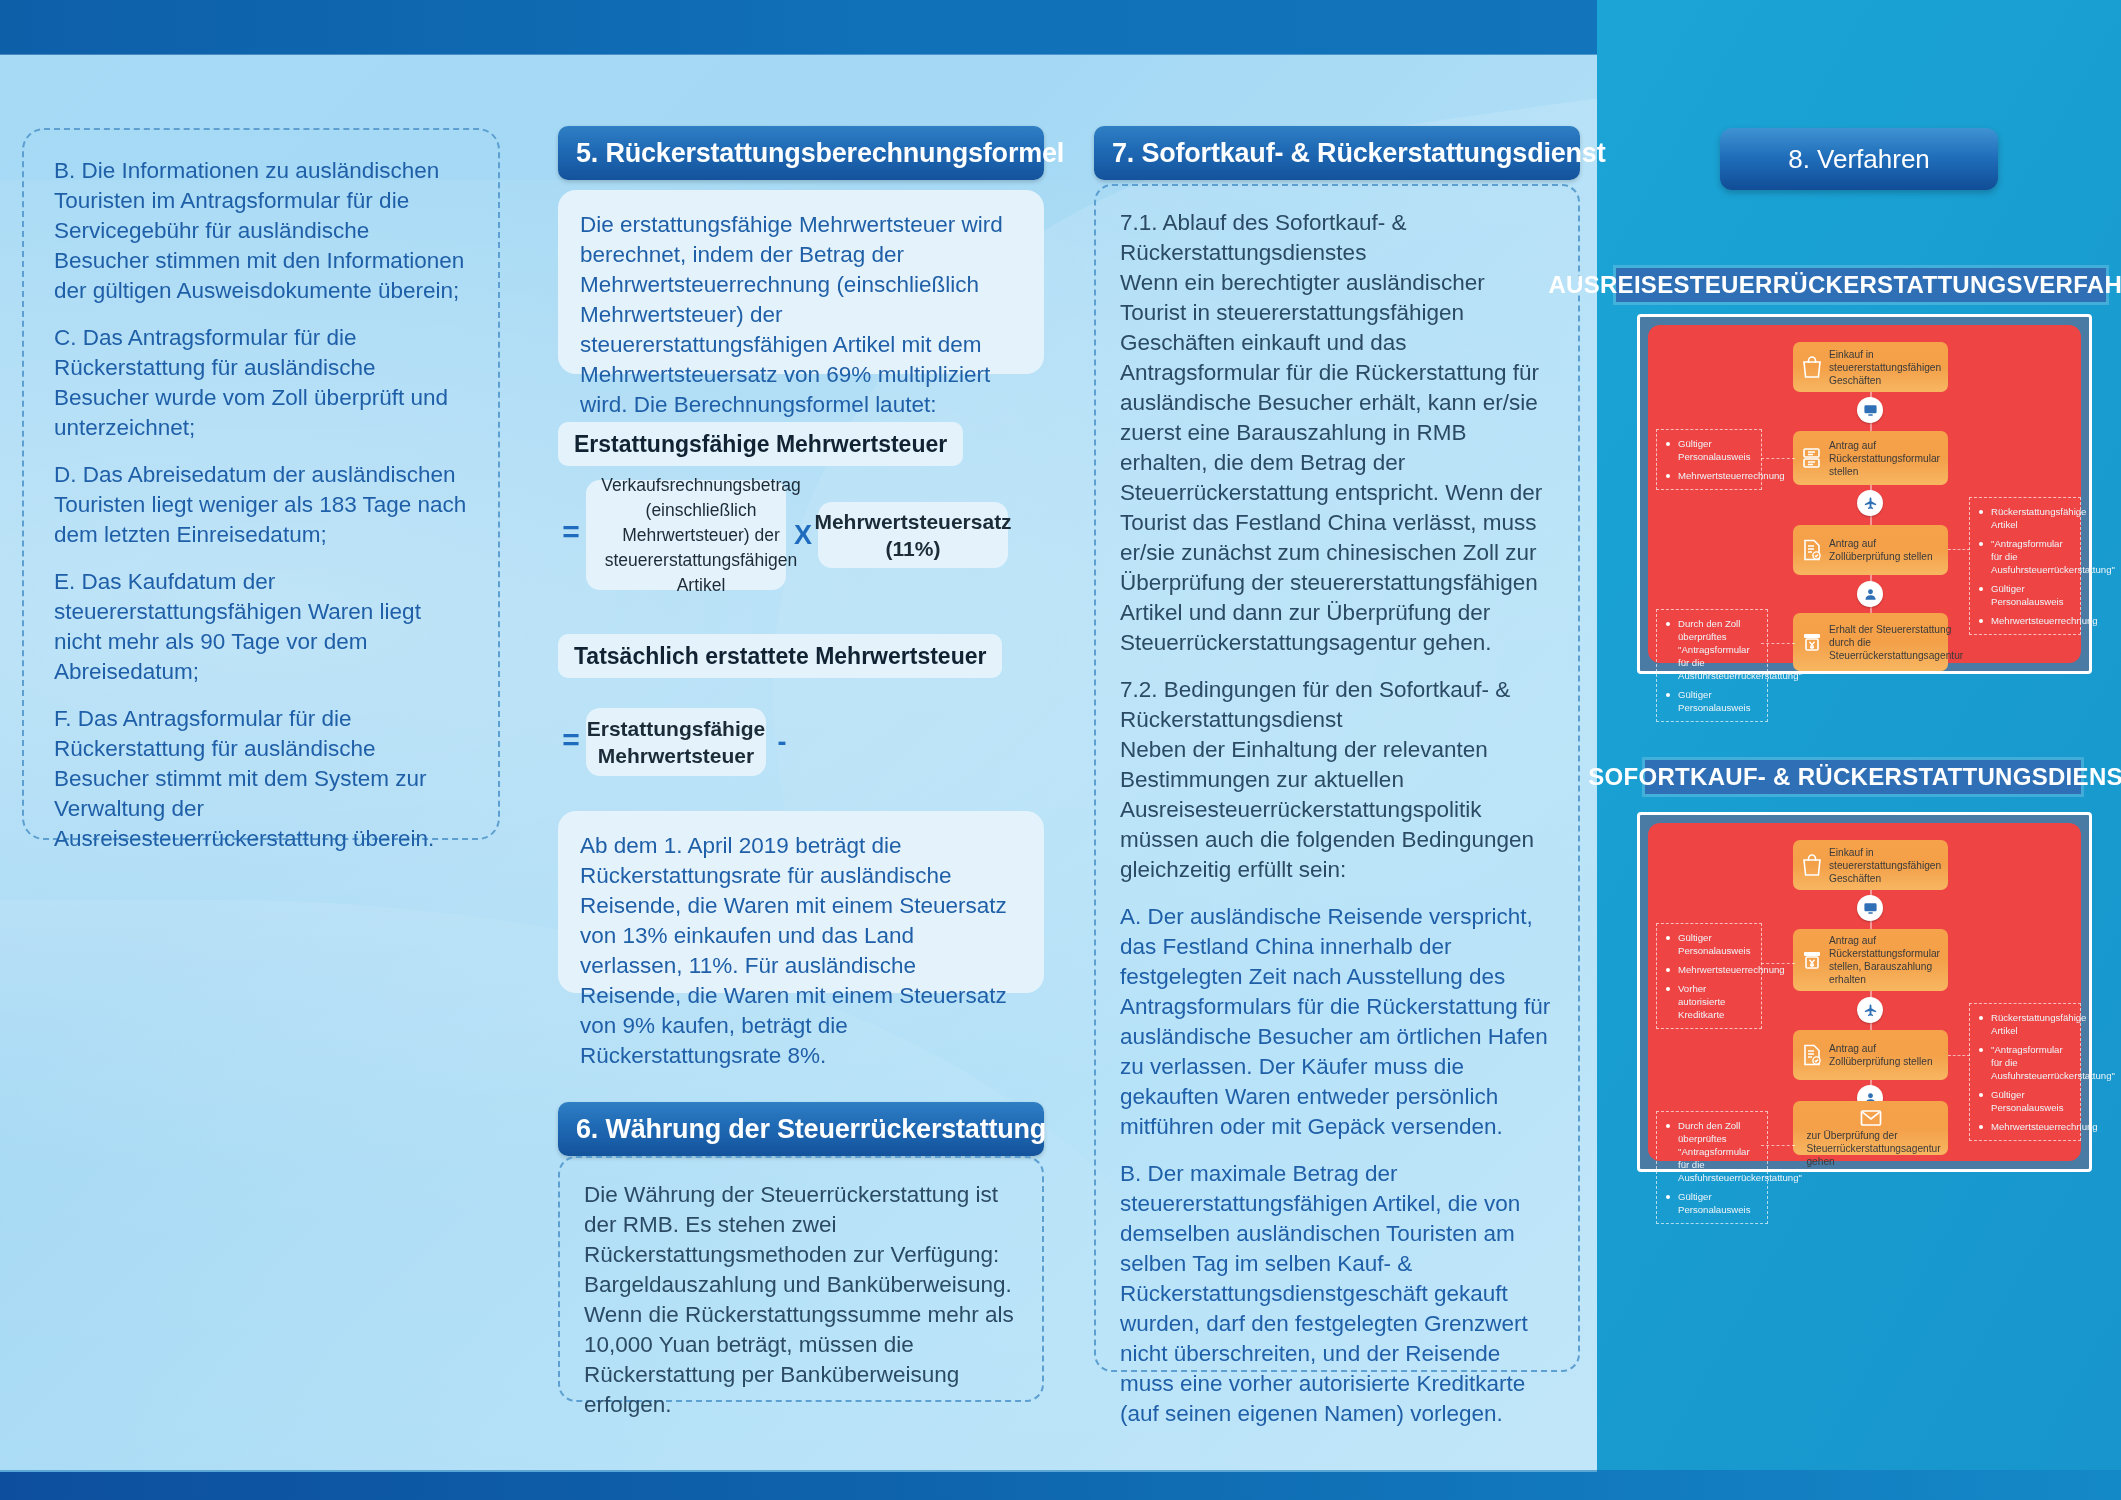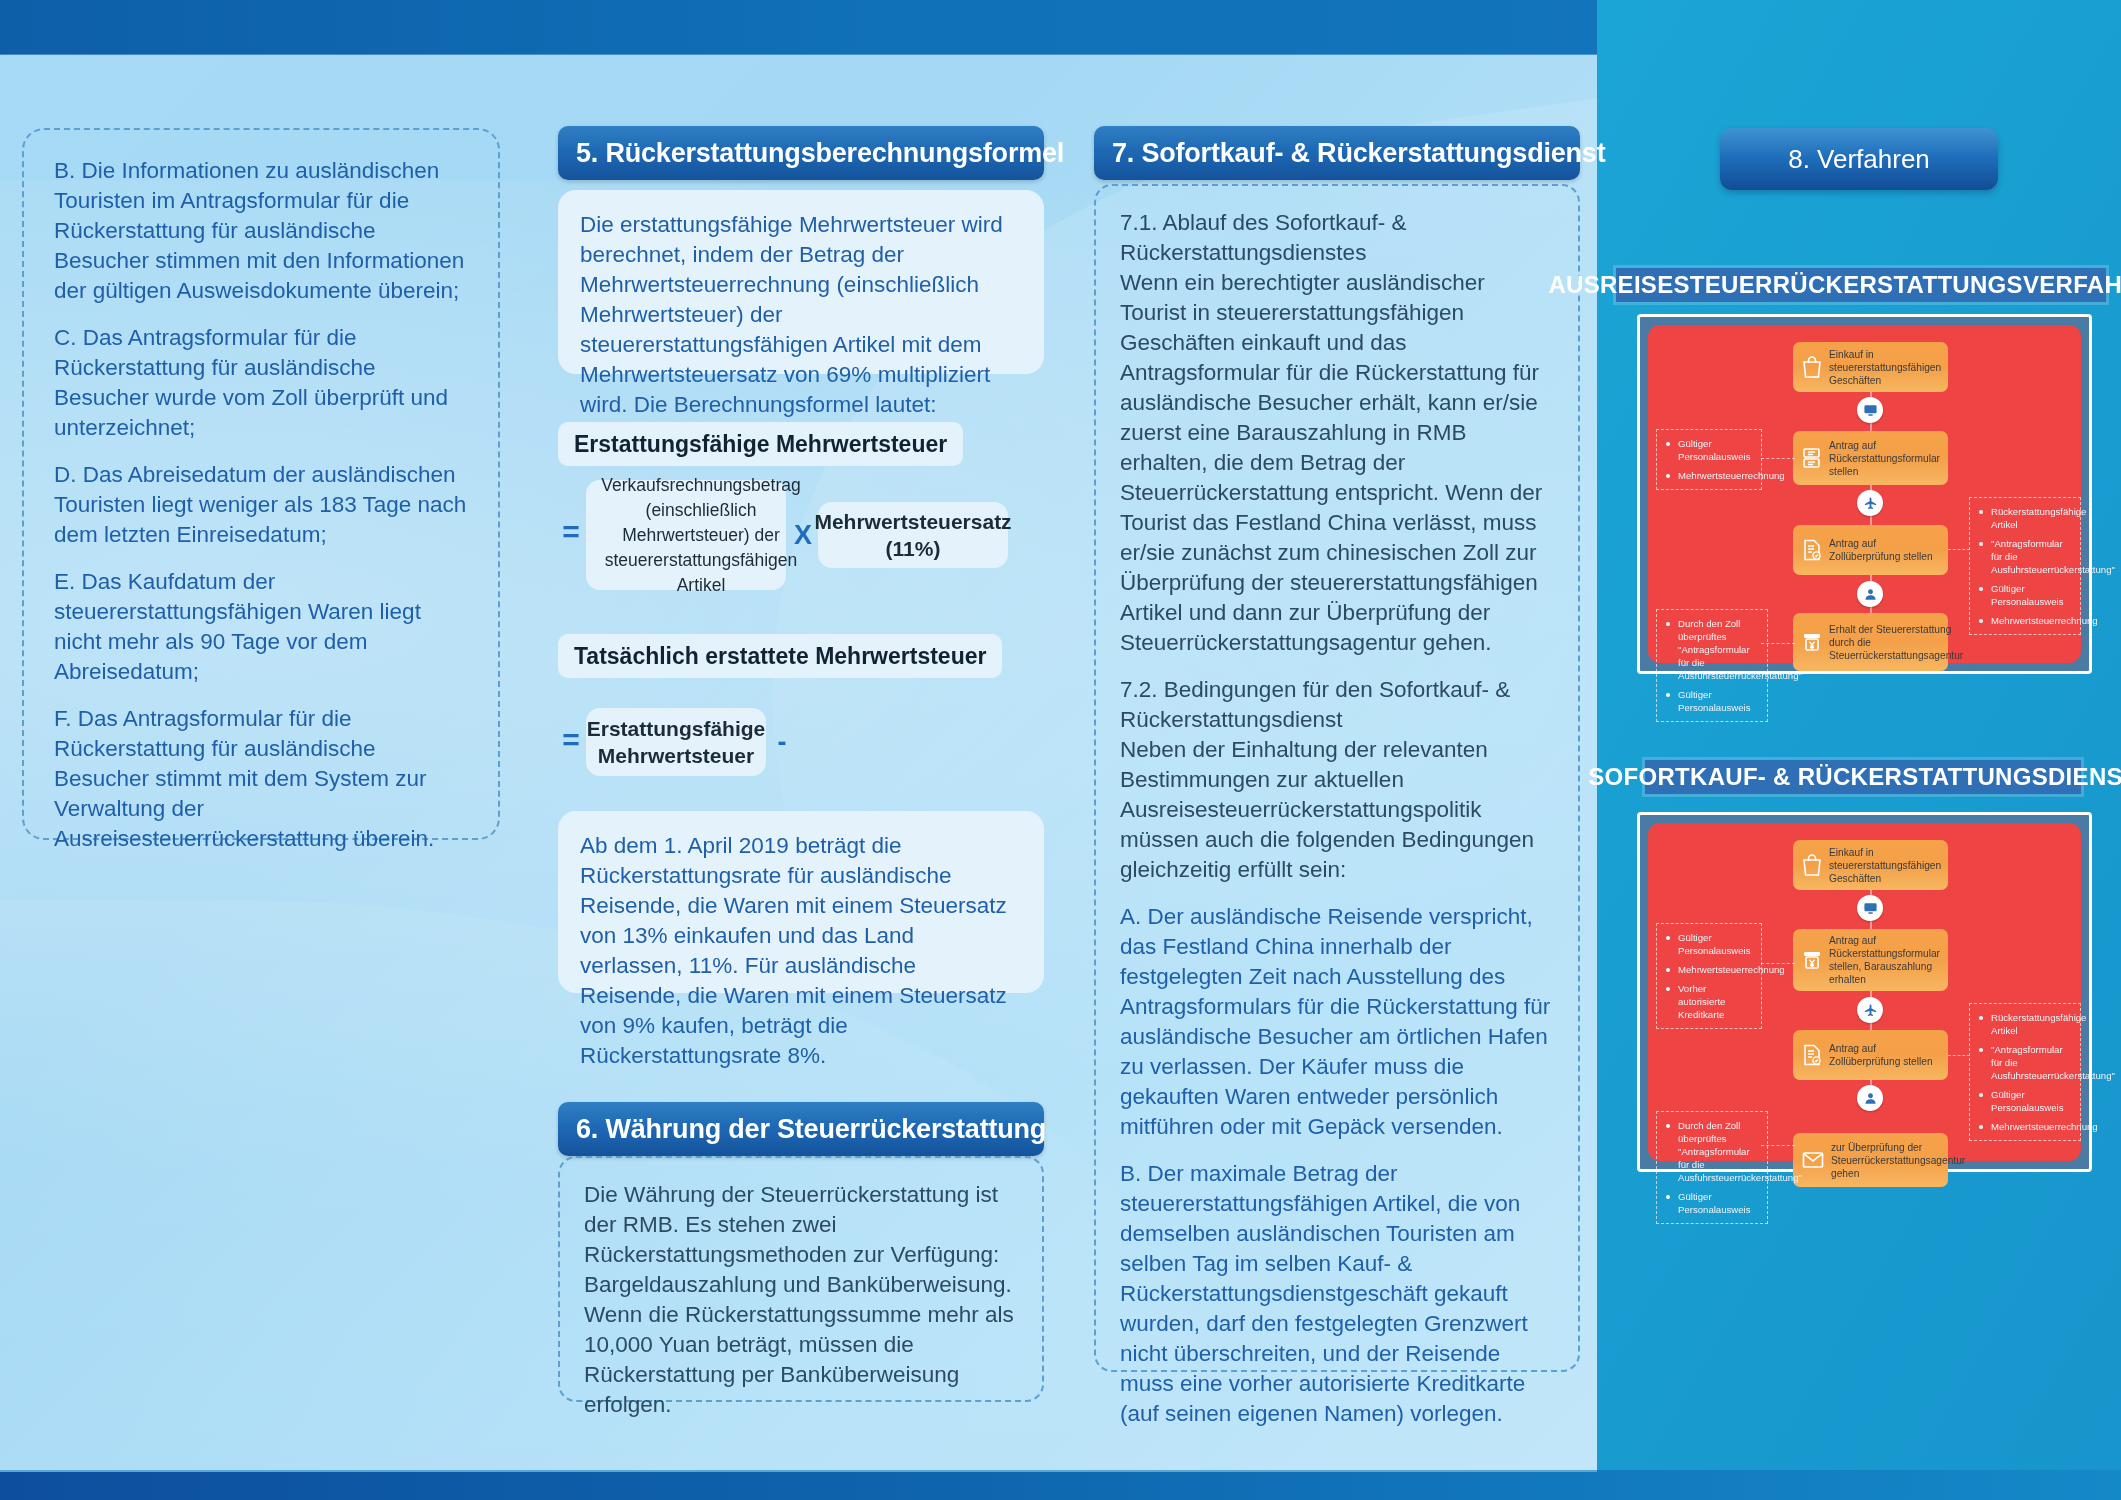--- a/index.html
+++ b/index.html
@@ -180,21 +180,21 @@
   <div class="panel-left">
     <div class="swoosh swoosh1"></div>
     <div class="swoosh swoosh2"></div>
   </div>
   <div class="topbar"></div>
   <div class="botbar"></div>
   <div class="botbar-right"></div>
 
   <div class="dashed-box" style="left:22px; top:128px; width:478px; height:712px;">
     <div class="body-text" style="padding:26px 28px 0 30px;">
-      <p>B. Die Informationen zu ausländischen Touristen im Antragsformular für die Rückerstattung für ausländische Besucher stimmen mit den Informationen der gültigen Ausweisdokumente überein;</p>
+      <p>B. Die Informationen zu ausländischen Touristen im Antragsformular für die Servicegebühr für ausländische Besucher stimmen mit den Informationen der gültigen Ausweisdokumente überein;</p>
       <p>C. Das Antragsformular für die Rückerstattung für ausländische Besucher wurde vom Zoll überprüft und unterzeichnet;</p>
       <p>D. Das Abreisedatum der ausländischen Touristen liegt weniger als 183 Tage nach dem letzten Einreisedatum;</p>
       <p>E. Das Kaufdatum der steuererstattungsfähigen Waren liegt nicht mehr als 90 Tage vor dem Abreisedatum;</p>
       <p>F. Das Antragsformular für die Rückerstattung für ausländische Besucher stimmt mit dem System zur Verwaltung der Ausreisesteuerrückerstattung überein.</p>
     </div>
   </div>
 
   <div class="section-head" style="left:558px; top:126px; width:486px;">5. Rückerstattungsberechnungsformel</div>
 
   <div class="soft-box" style="left:558px; top:190px; width:486px; height:184px;">
@@ -366,21 +366,21 @@
           <path d="M13.9 17.6l1.1 1.1 2-2.2" stroke="#fff" stroke-width="1.3" fill="none"></path>
         </svg>
         <span class="ntxt">Antrag auf Zollüberprüfung stellen</span>
       </div>
       <div class="cicon" style="left:209px; top:262px;">
         <svg width="15" height="15" viewBox="0 0 16 16">
           <circle cx="8" cy="5" r="2.6" fill="#2f6fb5"></circle>
           <path d="M2.6 13.5c0-3 2.4-4.6 5.4-4.6s5.4 1.6 5.4 4.6z" fill="#2f6fb5"></path>
         </svg>
       </div>
-      <div class="node" style="left:145px; top:310px; width:155px; height:54px;">
+      <div class="node" style="left:145px; top:278px; width:155px; height:54px;flex-direction:column;">
         <svg width="24" height="22" viewBox="0 0 24 22">
           <rect x="2.5" y="4" width="19" height="14" rx="1.2" fill="none" stroke="#fff" stroke-width="1.7"></rect>
           <path d="M3.4 5.2L12 12l8.6-6.8" fill="none" stroke="#fff" stroke-width="1.7"></path>
         </svg>
         <span class="ntxt">zur Überprüfung der Steuerrückerstattungsagentur gehen</span>
       </div>
 
       <div class="dashline" style="left:113px; top:140px; width:34px;"></div>
       <div class="sidelist" style="left:8px; top:100px; width:106px;">
         <ul>

